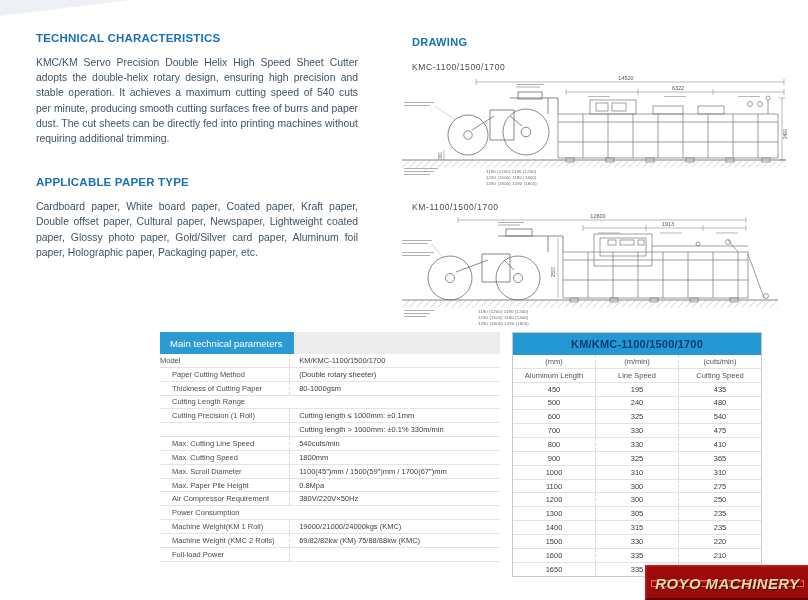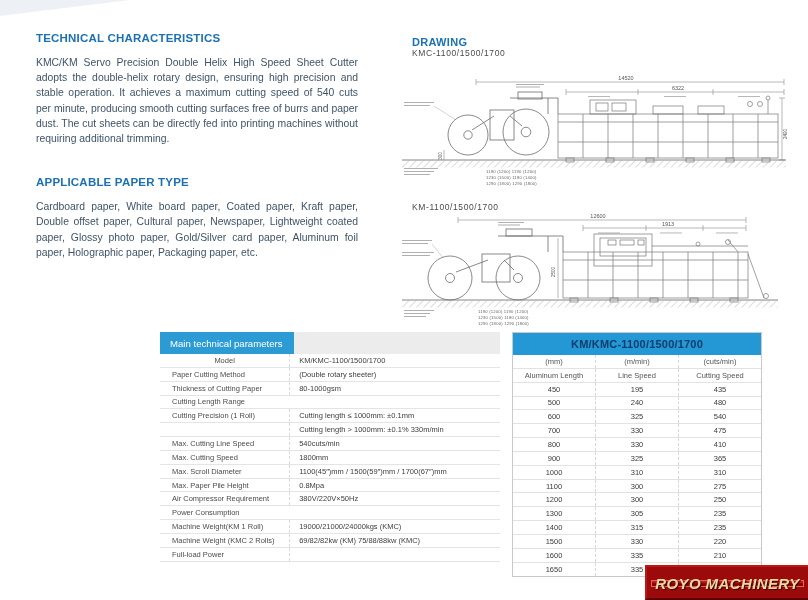--- a/index.html
+++ b/index.html
@@ -12,38 +12,38 @@
 
   
   #left-col{position:absolute;left:36px;top:32px;width:322px;}
   .section-heading{color:#1a71b3;font-size:11.5px;font-weight:bold;letter-spacing:.2px;margin:0 0 11px 0;}
   .body-text{color:#3e5468;font-size:10.4px;line-height:15.2px;text-align:justify;margin:0 0 0 0;}
   #paper-heading{margin-top:30px;}
 
   
   #drawing-heading{position:absolute;left:412px;top:36px;color:#1a71b3;font-size:11px;font-weight:bold;letter-spacing:.3px;}
   .model-label{position:absolute;left:412px;color:#4a4a4a;font-size:8.5px;letter-spacing:.6px;}
-  #model1-label{top:48px;}
+  #model1-label{top:62px;}
   #model2-label{top:202px;}
   .drawing-svg{position:absolute;left:398px;}
   #svg-d1{top:72px;}
   #svg-d2{top:212px;}
   .dim{font-size:5.5px;fill:#555;}
   .dim-s{font-size:4.6px;fill:#555;}
   .subdim{font-size:4.2px;fill:#666;letter-spacing:.2px;}
 
   
   #left-table{position:absolute;left:160px;top:332px;width:340px;font-size:7.5px;}
   .lt-header{display:flex;height:22px;}
   .lt-header-badge{width:124px;background:#2d9bd3;color:#ffffff;font-size:9.6px;
     display:flex;align-items:center;padding-left:10px;}
   .lt-header-rest{flex:1;background:#ececec;}
   .lt-row{display:flex;height:12.85px;border-bottom:1px solid #e4e4e4;align-items:center;}
   .lt-label{width:38%;padding-left:12px;box-sizing:border-box;color:#4c4c4c;white-space:nowrap;}
-  .lt-label.center{text-align:center;padding-left:0;}
+  .lt-label.center{padding-left:0;}
   .lt-value{flex:1;padding-left:9px;border-left:1px dashed #dcdcdc;color:#3d3d3d;height:100%;
     display:flex;align-items:center;white-space:nowrap;}
 
   
   #right-table{position:absolute;left:512px;top:332px;width:250px;font-size:7.5px;
     border:1px solid #c9c9c9;box-sizing:border-box;}
   .rt-header{height:22px;background:#2398d5;color:#0e3d6d;font-weight:bold;font-size:11px;
     display:flex;align-items:center;justify-content:center;letter-spacing:.2px;}
   .rt-row{display:flex;height:12.85px;border-bottom:1px solid #e2e2e2;}
   .rt-row:last-child{border-bottom:none;}

